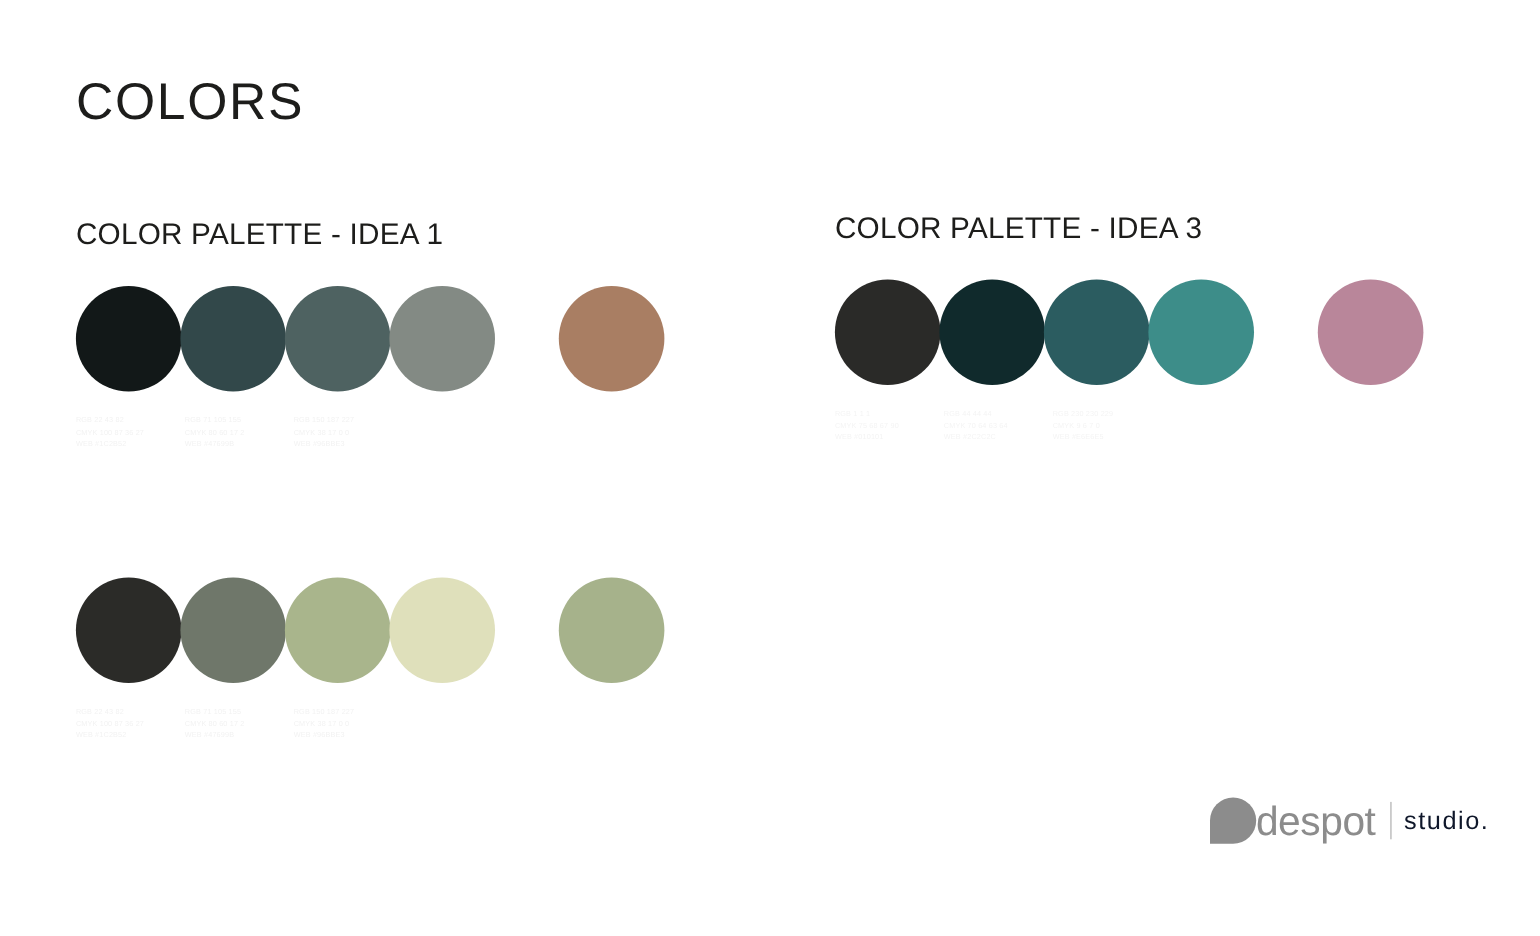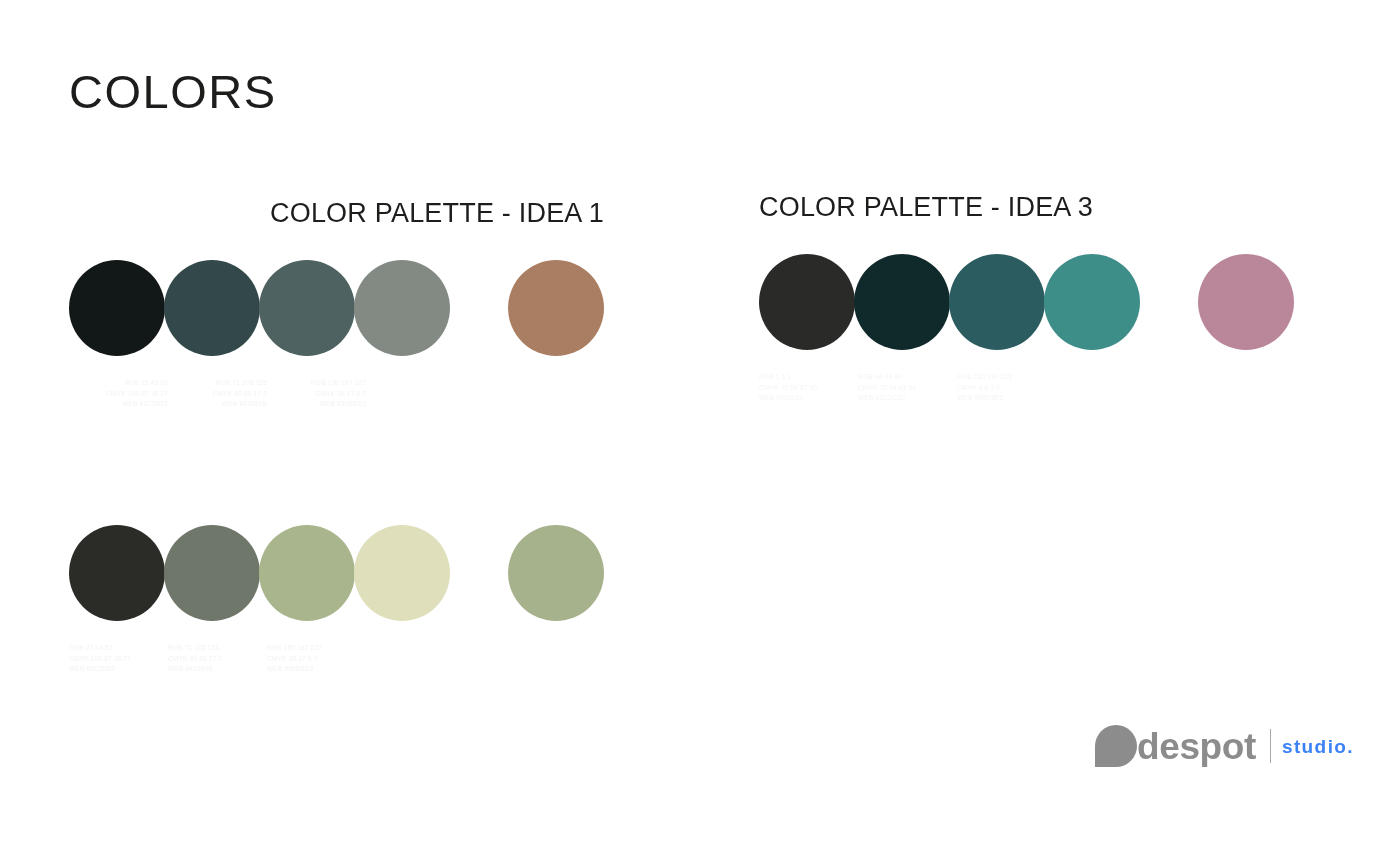--- a/index.html
+++ b/index.html
@@ -101,50 +101,50 @@
   .logo-mark {
     width: 42px;
     height: 42px;
     background: #8c8c8c;
     border-radius: 21px 21px 21px 0;
     flex: 0 0 auto;
   }
 
   .logo-word {
     font-size: 37px;
-    font-weight: 700;
+    font-weight: 400;
     color: #8c8c8c;
     letter-spacing: -0.4px;
     line-height: 1;
   }
 
   .logo-divider {
     width: 1px;
     height: 34px;
     background: #a8a8a8;
     margin: 0 11px 0 14px;
     flex: 0 0 auto;
   }
 
   .logo-sub {
-    font-size: 19px;
-    font-weight: 700;
-    color: #3b82f6;
+    font-size: 23px;
+    font-weight: 400;
+    color: #0f172a;
     letter-spacing: 1.4px;
     line-height: 1;
   }
 </style>
 </head>
 <body>
 
 <div class="slide" style="background: rgb(255, 255, 255);">
 
   <div class="slide-title">COLORS</div>
 
-  <div class="palette" style="left:69px; top:200px;text-align:right;">
+  <div class="palette" style="left:69px; top:200px;">
     <div class="palette-heading">COLOR PALETTE - IDEA 1</div>
     <div class="swatch-row">
       <div class="swatch" style="background: rgb(18, 24, 24);"></div>
       <div class="swatch tight" style="background: rgb(50, 72, 74);"></div>
       <div class="swatch tight" style="background: rgb(78, 98, 97);"></div>
       <div class="swatch tight" style="background: rgb(131, 138, 132);"></div>
       <div class="swatch gap-before" style="background: rgb(169, 126, 99);"></div>
     </div>
     <div class="spec-row">
       <div class="spec-block">

